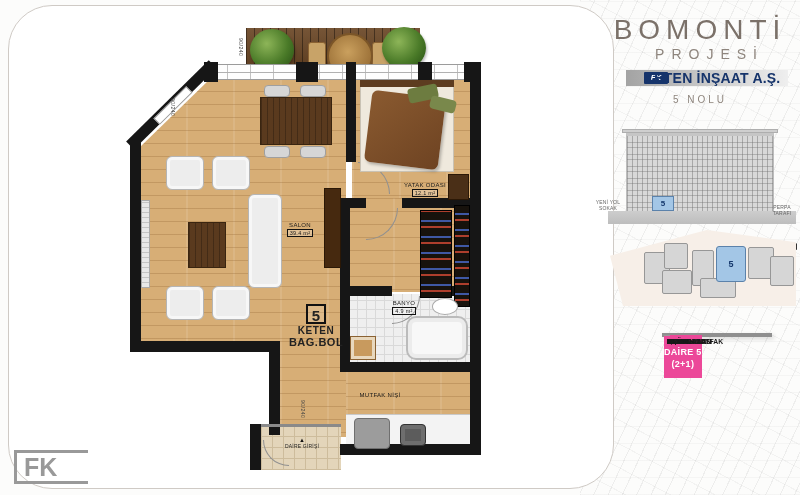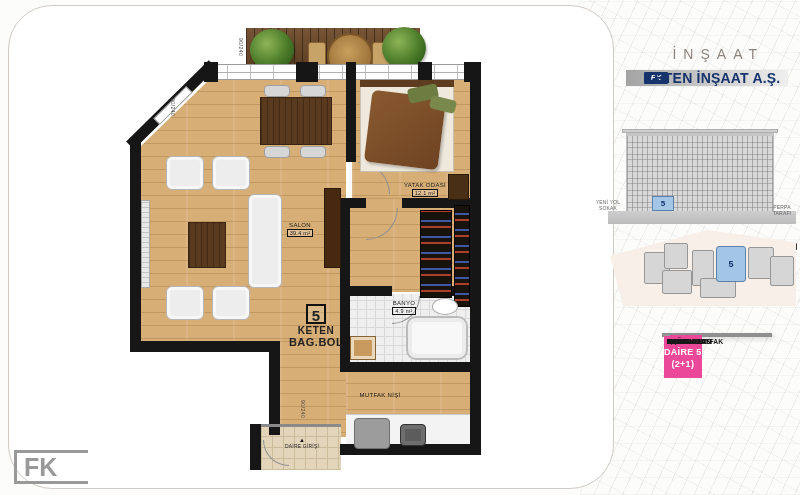--- a/index.html
+++ b/index.html
@@ -187,27 +187,29 @@
 
   <div style="left:272px;top:437px;width:60px;text-align:center;">
     <div style="position:static;font-size:6px;line-height:6px;color:#111;">▲</div>
     <div style="position:static;font-size:5px;color:#222;letter-spacing:.2px;">DAİRE GİRİŞİ</div>
   </div>
 
   <div class="dim" style="left:238px;top:38px;">90/240</div>
   <div class="dim" style="left:170px;top:98px;">90/240</div>
   <div class="dim" style="left:300px;top:400px;">90/240</div>
 
-  <div class="subtitle" style="left:604px;top:46px;width:160px;">İNŞAAT</div>
+  <div class="title" style="left:604px;top:14px;width:192px;">BOMONTİ</div>
+  <div class="subtitle" style="left:604px;top:46px;width:160px;">PROJESİ</div>
 
   <div class="brandbar" style="left:626px;top:70px;width:162px;">
     <span class="fkbox">FK</span>
     <span class="company">KETEN İNŞAAT A.Ş.</span>
   </div>
 
+  <div class="plantitle" style="left:620px;top:94px;width:160px;">5 NOLU</div>
 
   <div style="left:622px;top:129px;width:156px;height:4px;background:#cfcfcf;border:1px solid #aeaeae;"></div>
   <div class="facade" style="left:626px;top:133px;width:148px;height:79px;"></div>
   <div style="left:608px;top:211px;width:188px;height:13px;background:linear-gradient(180deg,#cdcdcd,#bdbdbd);"></div>
   <div class="unitblue" style="left:652px;top:196px;width:22px;height:15px;font-size:8px;line-height:14px;">5</div>
   <div class="tinylabel" style="left:590px;top:199px;width:36px;">
     <div style="position:static;">YENİ YOL</div>
     <div style="position:static;">SOKAK</div>
   </div>
   <div class="tinylabel" style="left:764px;top:204px;width:36px;">PERPA TARAFI</div>

